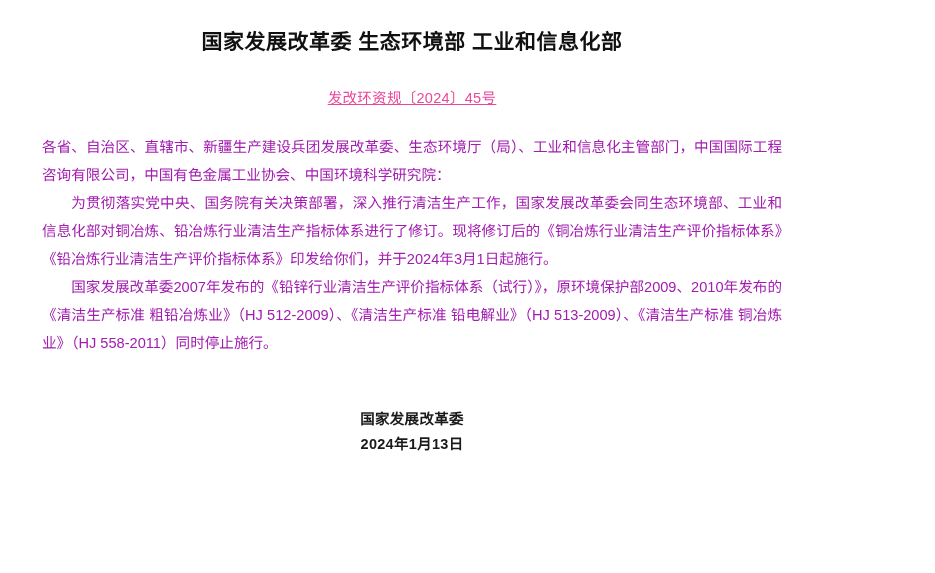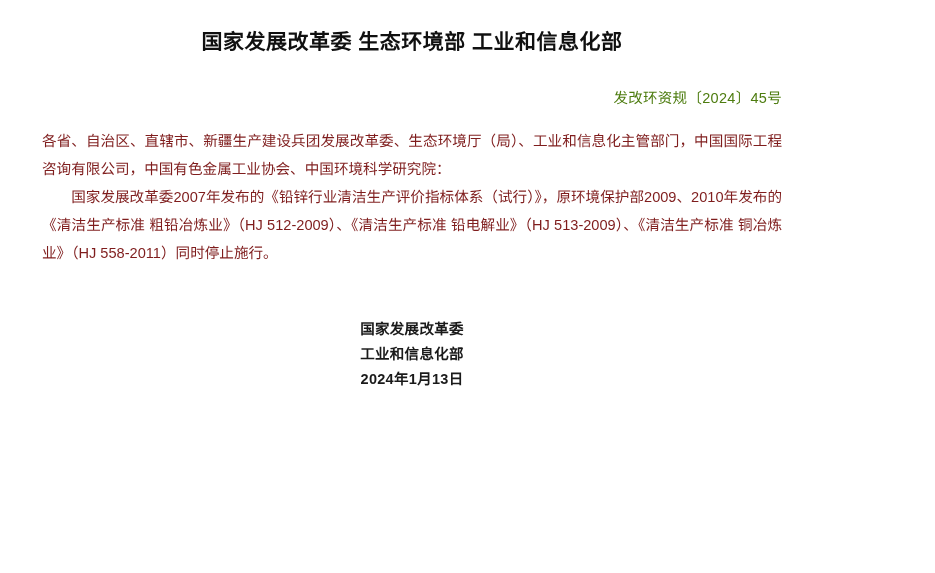--- a/index.html
+++ b/index.html
@@ -27,32 +27,33 @@
     text-align: center;
   }
   .title-line {
     font-size: 21px;
     font-weight: bold;
     line-height: 39px;
     letter-spacing: 0.5px;
     color: #101010;
   }
   .docnum {
-    text-align: right;
+    text-align: center;
     font-size: 14.5px;
     line-height: 22px;
-    color: #4d7c0f;
+    color: #ec4899;
     margin-top: 26px;
     letter-spacing: 0.3px;
+    text-decoration: underline;
   }
   .body-block {
-    margin-top: 18px;
+    margin-top: 24px;
     font-size: 14.6px;
     line-height: 28px;
-    color: #7f1d1d;
+    color: #a21caf;
     text-align: justify;
     text-justify: inter-ideograph;
   }
   .para {
     margin: 0;
     padding: 0;
   }
   .para.indent {
     text-indent: 2em;
   }
@@ -75,22 +76,22 @@
 <div class="page">
 
   <div class="title-block">
     <div class="title-line">国家发展改革委 生态环境部 工业和信息化部</div>
   </div>
 
   <div class="docnum">发改环资规〔2024〕45号</div>
 
   <div class="body-block">
     <p class="para">各省、自治区、直辖市、新疆生产建设兵团发展改革委、生态环境厅（局）、工业和信息化主管部门，中国国际工程咨询有限公司，中国有色金属工业协会、中国环境科学研究院：</p>
+    <p class="para indent">为贯彻落实党中央、国务院有关决策部署，深入推行清洁生产工作，国家发展改革委会同生态环境部、工业和信息化部对铜冶炼、铅冶炼行业清洁生产指标体系进行了修订。现将修订后的《铜冶炼行业清洁生产评价指标体系》《铅冶炼行业清洁生产评价指标体系》印发给你们，并于2024年3月1日起施行。</p>
     <p class="para indent">国家发展改革委2007年发布的《铅锌行业清洁生产评价指标体系（试行）》，原环境保护部2009、2010年发布的《清洁生产标准 粗铅冶炼业》（HJ 512-2009）、《清洁生产标准 铅电解业》（HJ 513-2009）、《清洁生产标准 铜冶炼业》（HJ 558-2011）同时停止施行。</p>
   </div>
 
   <div class="signature">
     <span class="sig-line">国家发展改革委</span>
-    <span class="sig-line">工业和信息化部</span>
     <span class="sig-line">2024年1月13日</span>
   </div>
 
 </div>
 
 </body></html>

